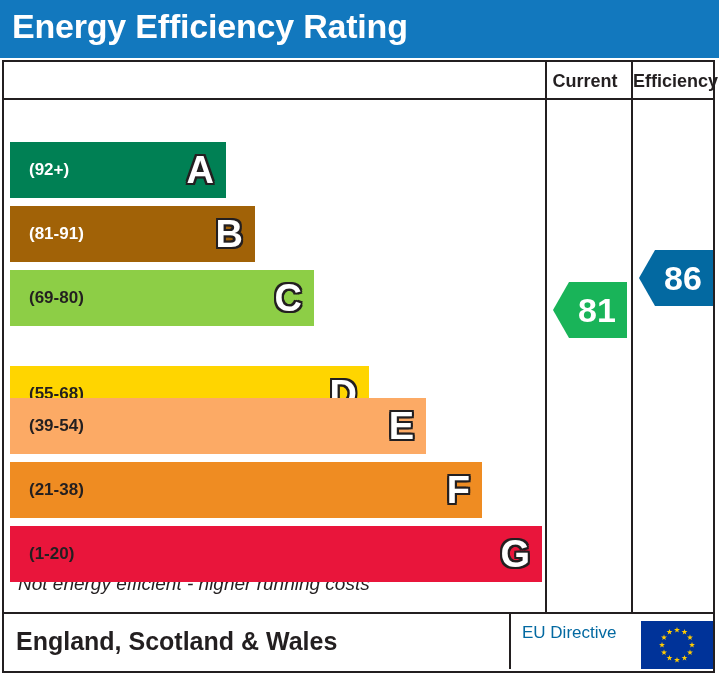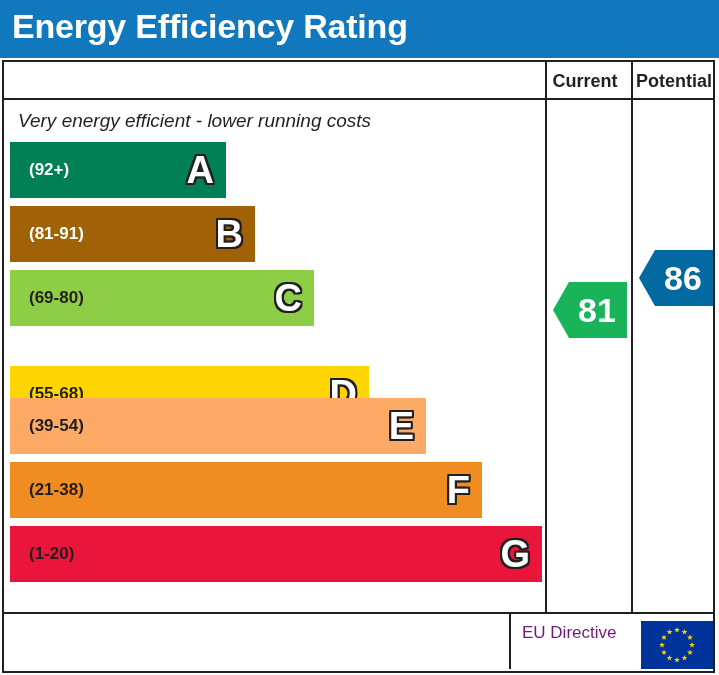--- a/index.html
+++ b/index.html
@@ -165,21 +165,21 @@
   .footer-vline {
     position: absolute;
     left: 505px; top: 0;
     width: 2px; height: 55px;
     background: #231f20;
   }
   .directive {
     position: absolute;
     left: 518px; top: 8px;
     font-size: 17px;
-    color: #701a75;
+    color: #0369a1;
     line-height: 1.25;
     white-space: nowrap;
   }
   .eu-flag {
     position: absolute;
     left: 637px; top: 7px;
     width: 72px; height: 48px;
     background: #003399;
   }
   .eu-flag svg { display: block; }
@@ -193,24 +193,24 @@
     <div class="title-text">Energy Efficiency Rating</div>
   </div>
 
   <div class="frame">
 
     <div class="colhead-row"></div>
     <div class="vline c1"></div>
     <div class="vline c2"></div>
 
     <div class="colhead current">Current</div>
-    <div class="colhead potential">Potential</div>
+    <div class="colhead potential">Efficiency</div>
 
     <div class="chart-area">
-      <div class="caption top">Very energy efficient - lower running costs</div>
+      <div class="caption bottom">Not energy efficient - higher running costs</div>
       <div id="bars">
           <div class="bar" style="top: 42px; width: 216px; background: rgb(0, 128, 84);">
             <span class="range light">(92+)</span>
             <span class="letter">A</span>
           </div>
           <div class="bar" style="top: 106px; width: 245px; background: #a16207;">
             <span class="range light">(81-91)</span>
             <span class="letter">B</span>
           </div>
           <div class="bar" style="top: 170px; width: 304px; background: rgb(141, 206, 70);">
@@ -236,20 +236,21 @@
         </div>
     </div>
 
     <div id="markers">
         <div class="arrow" style="left: 549px; top: 220px; width: 74px; background: rgb(25, 180, 89);">81</div>
         <div class="arrow" style="left: 635px; top: 188px; width: 74px; background: #0369a1;">86</div>
       </div>
   </div>
 
   <div class="footer">
+    <div class="footer-region">England, Scotland &amp; Wales</div>
     <div class="footer-vline"></div>
     <div class="directive">
       <div>EU Directive</div>
     </div>
     <div class="eu-flag">
       <svg width="72" height="48" viewBox="0 0 72 48" aria-hidden="true">
           <g id="eu-stars">
             <polygon points="36.00,5.90 36.73,8.00 38.95,8.04 37.18,9.38 37.82,11.51 36.00,10.24 34.18,11.51 34.82,9.38 33.05,8.04 35.27,8.00" fill="#ffcc00"></polygon>
             <polygon points="43.50,7.91 44.23,10.01 46.45,10.05 44.68,11.39 45.32,13.52 43.50,12.25 41.68,13.52 42.32,11.39 40.55,10.05 42.77,10.01" fill="#ffcc00"></polygon>
             <polygon points="48.99,13.40 49.72,15.50 51.94,15.54 50.17,16.88 50.81,19.01 48.99,17.74 47.17,19.01 47.81,16.88 46.04,15.54 48.26,15.50" fill="#ffcc00"></polygon>

